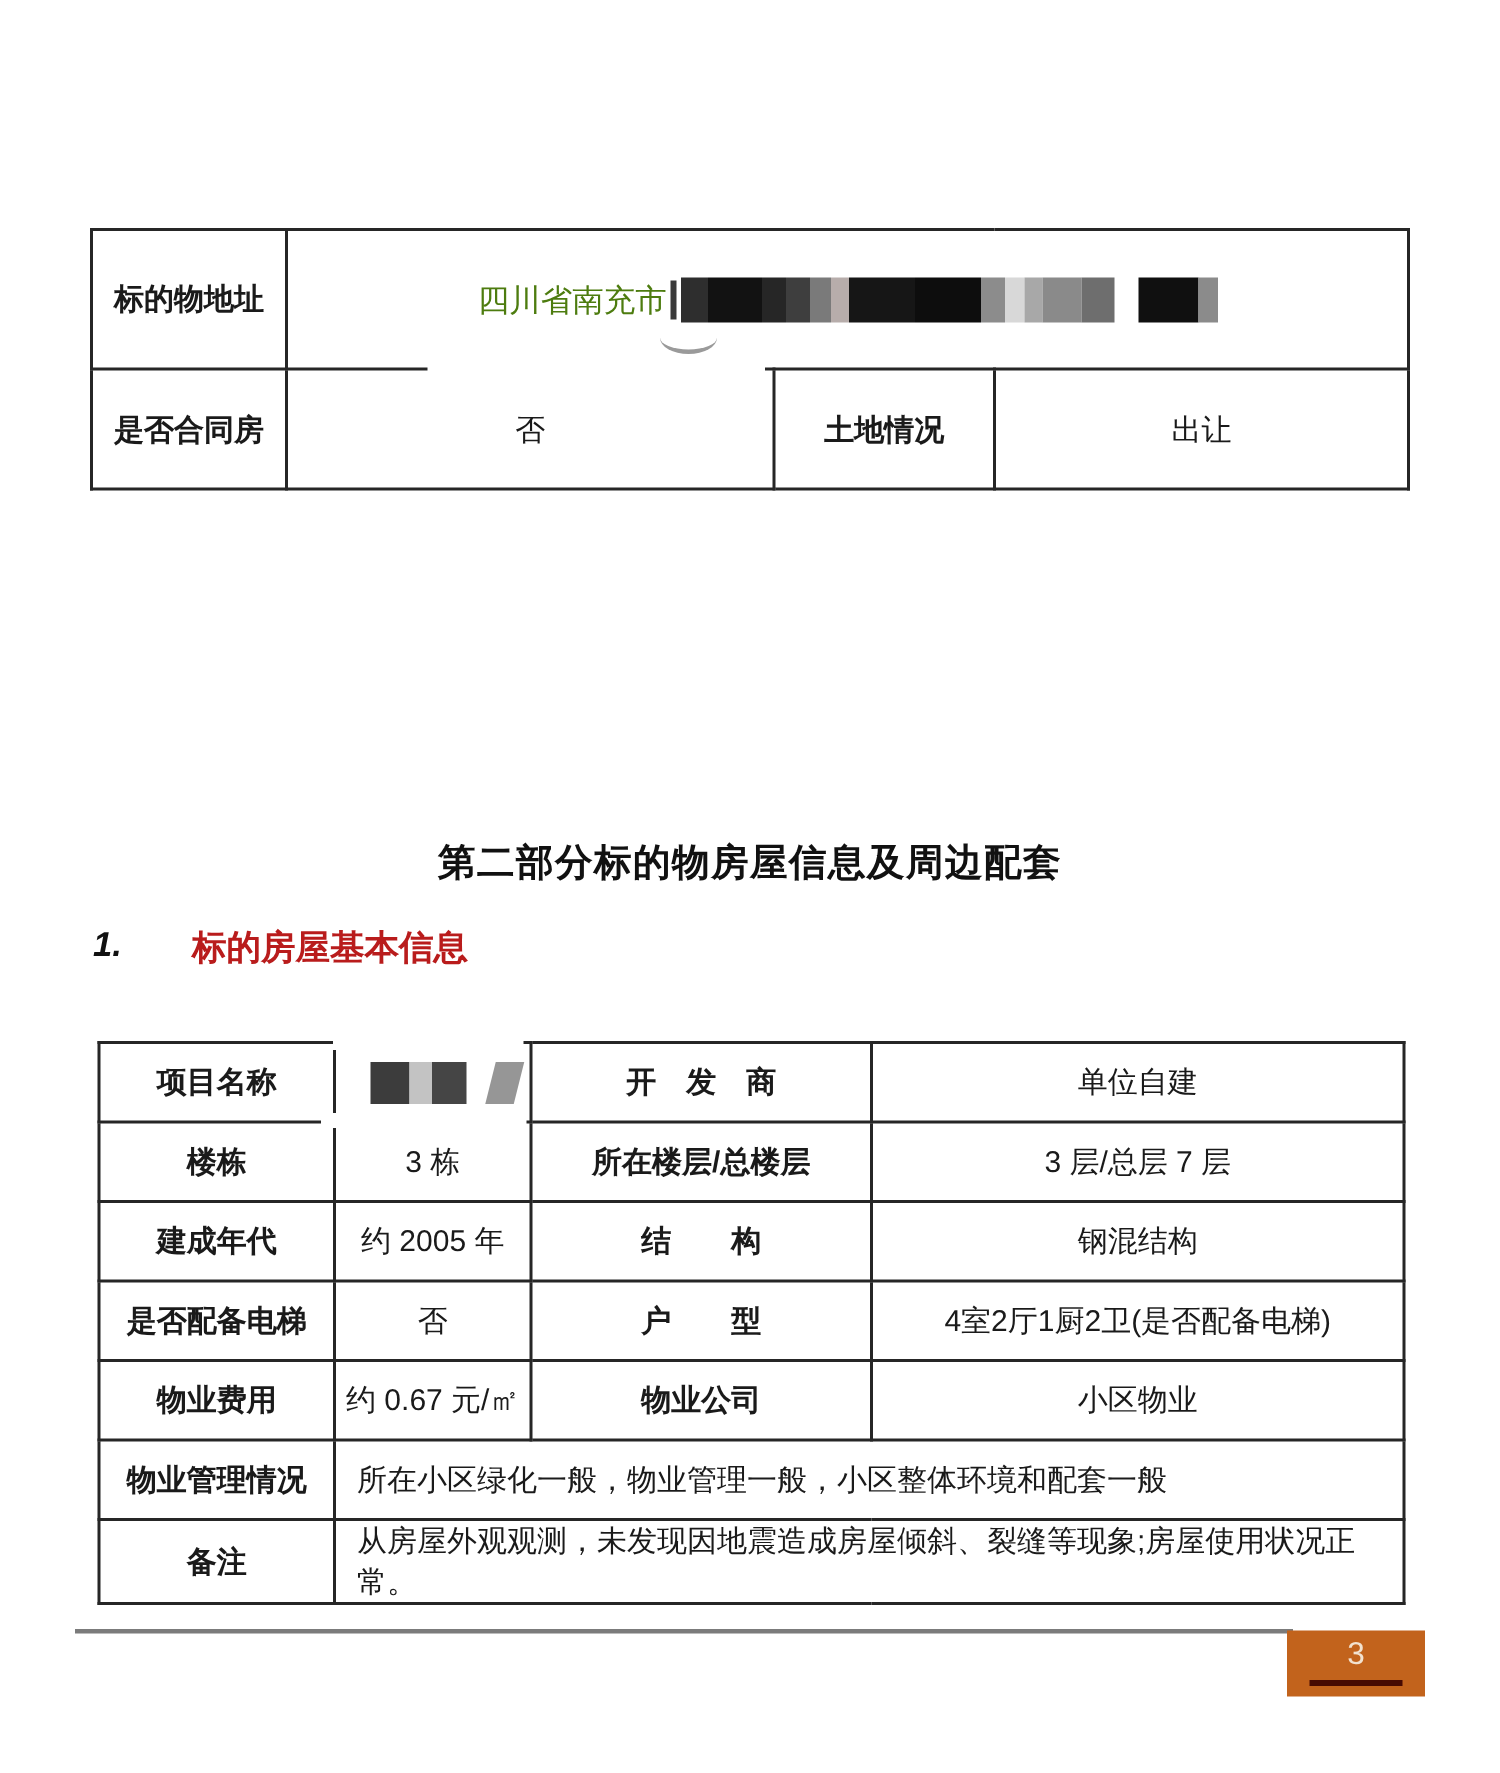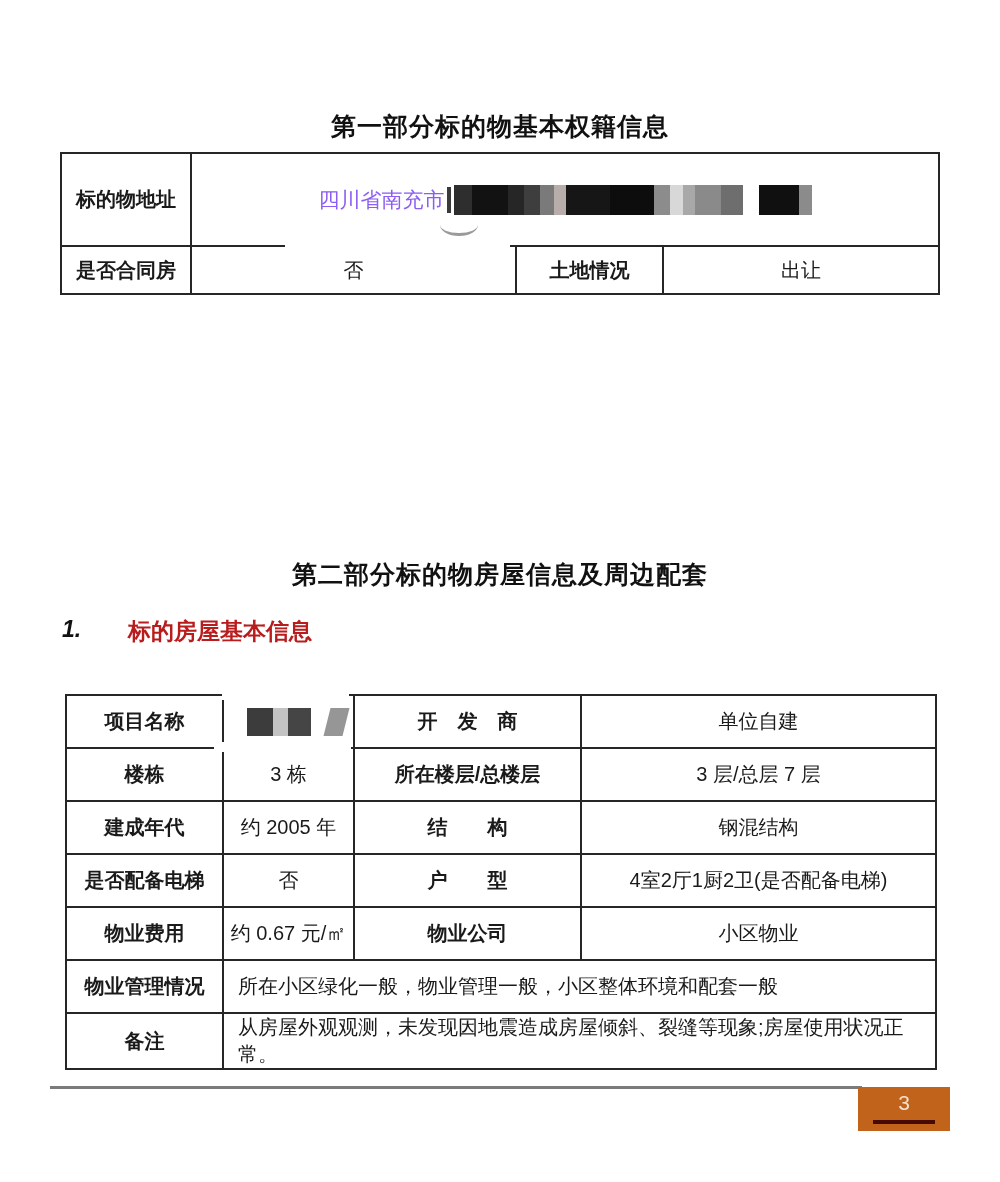--- a/index.html
+++ b/index.html
@@ -31,31 +31,31 @@
   table { position:absolute; border-collapse:collapse; table-layout:fixed; background:#fff; }
   td {
     border:2px solid #262626; text-align:center; vertical-align:middle;
     font-size:20px; color:#1a1a1a; padding:0 4px; overflow:hidden;margin-left:44px;
   }
   td.lbl { font-weight:700; }
   .t1 { left:60px; top:152px; width:878px; }
   .t1 .r1 td { height:93px; }
   .t1 .r2 td { height:71px; }
   .t1 .r3 td { height:67px; }
-  .t1 .r4 td { height:48px;border-radius:15px; }
+  .t1 .r4 td { height:80px;border-radius:15px; }
   .t2 { left:65px; top:694px; width:870px; }
   .t2 td { height:53px; }
   .t2 td.left { text-align:left; padding-left:14px;border-radius:15px; }
 
   
   .blkrow { display:inline-flex; align-items:center; vertical-align:middle; }
   .blk { display:inline-block; }
   .addr-cell { position:relative; }
   .addr-line { display:inline-flex; align-items:center; white-space:nowrap; }
-  .addr-text { font-size:21px; color:#8b5cf6; }
+  .addr-text { font-size:21px; color:#4d7c0f; }
   .addr-stub { width:4px; height:26px; background:#3a3a3a; margin-left:2px; margin-right:3px; }
   .addr-blocks .blk { height:30px; }
   .cert-blocks .blk { height:27px; }
   .proj-blocks { transform:translateX(8px); }
   .proj-blocks .blk { height:28px; }
   .proj-blocks .blk:nth-child(5) { transform:skewX(-14deg); }
 
   .pen-stroke {
     position:absolute; left:440px; top:224px; width:38px; height:12px;
     border-bottom:3px solid #9a9a9a; border-radius:0 0 55% 55% / 0 0 100% 100%;
@@ -81,21 +81,20 @@
   .page-badge .bar {
     position:absolute; left:50%; bottom:7px; transform:translateX(-50%);
     width:62px; height:4px; background:#470a02;
   }
 </style>
 </head>
 <body>
 
 <div class="page">
 
-  <div class="sec-title sec1">第一部分标的物基本权籍信息</div>
 
   <table class="t1">
     <colgroup>
         <col style="width:130px">
         <col style="width:325px">
         <col style="width:147px">
         <col style="width:276px">
       </colgroup>
     <tbody>
         <tr class="r1">

